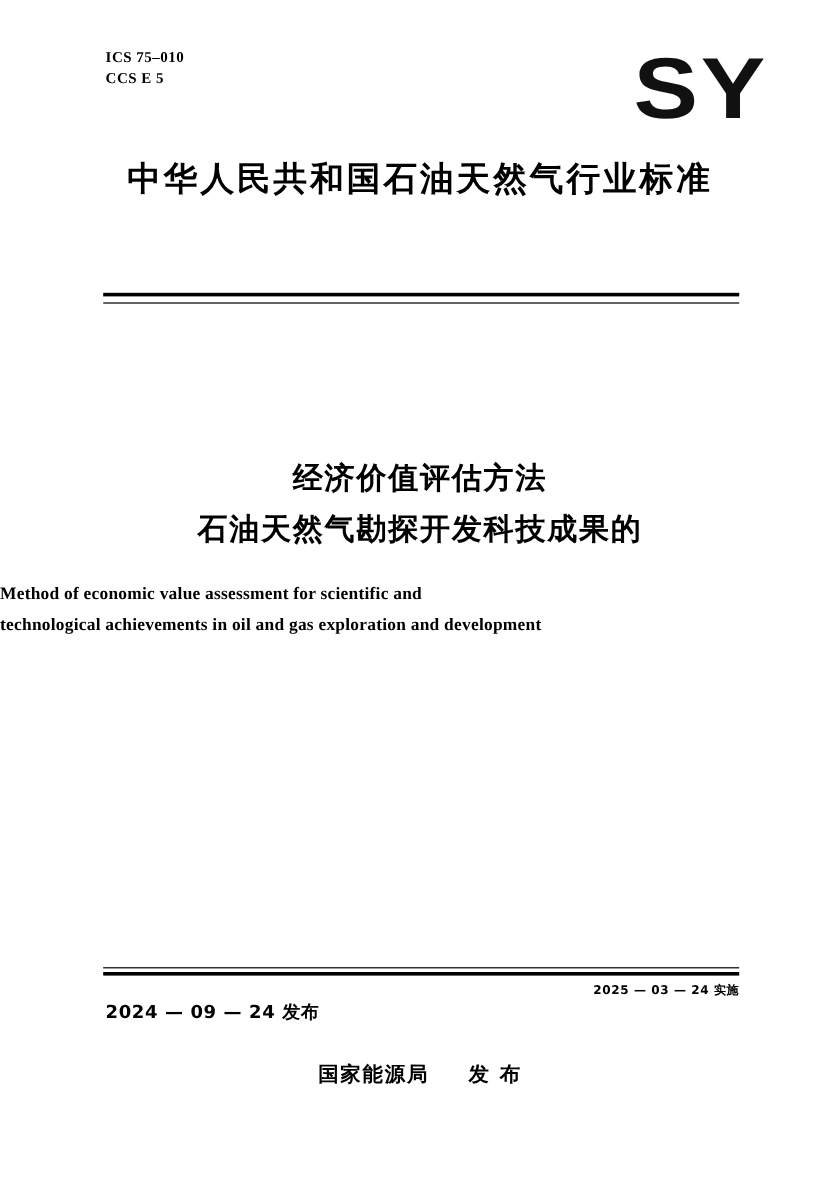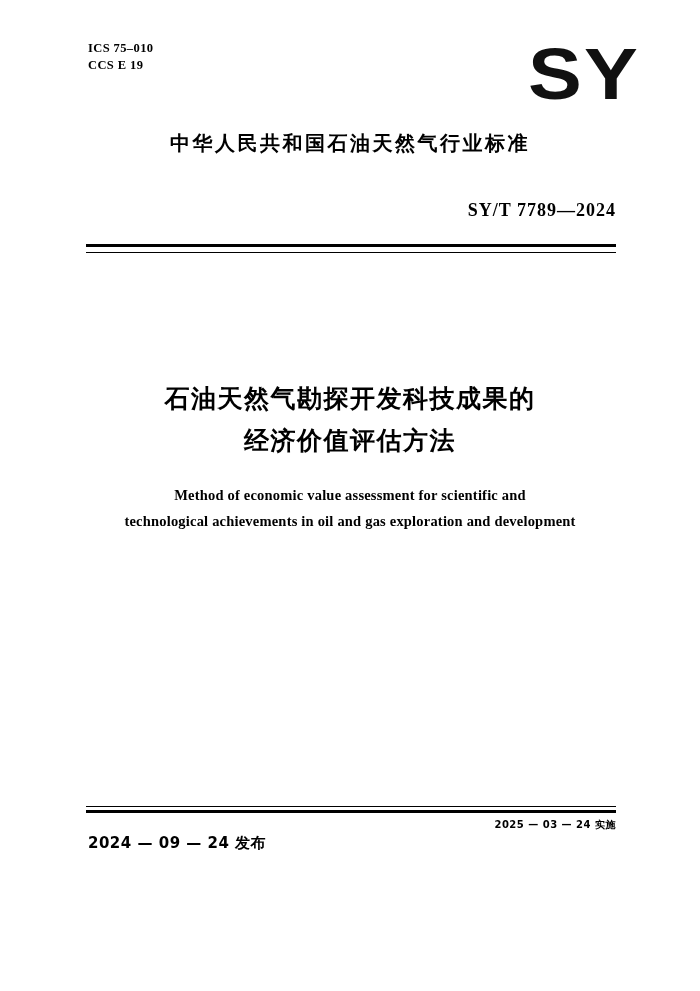--- a/index.html
+++ b/index.html
@@ -54,21 +54,21 @@
 
   
   .cn-standard-title {
     position: absolute;
     left: 0;
     right: 0;
     top: 130px;
     text-align: center;
     font-family: "DejaVu Sans", sans-serif;
     font-weight: bold;
-    font-size: 20px;
+    font-size: 28px;
     letter-spacing: 2.5px;
     color: #000;
     white-space: nowrap;
   }
 
   
   .std-number {
     position: absolute;
     right: 84px;
     top: 200px;
@@ -117,21 +117,20 @@
     letter-spacing: 1.5px;
     line-height: 42px;
     color: #000;
   }
   .doc-title div { white-space: nowrap; }
 
   .doc-title-en {
     position: absolute;
     left: 0; right: 0;
     top: 482px;
-    text-align: center;
     font-family: "Liberation Serif", serif;
     font-weight: bold;
     font-size: 14.5px;
     line-height: 26px;
     letter-spacing: 0.2px;
     color: #000;
   }
   .doc-title-en div { white-space: nowrap; }
 
   
@@ -171,42 +170,46 @@
   }
   .publisher .gap { display: inline-block; width: 18px; }
 </style>
 </head>
 <body>
 
 <div class="page">
 
   <div class="ics-block">
     <div>ICS 75–010</div>
-    <div>CCS E 19</div>
+    <div>CCS E 5</div>
   </div>
 
   <div class="sy-logo">SY</div>
 
   <div class="cn-standard-title">中华人民共和国石油天然气行业标准</div>
 
-  <div class="std-number">SY/T 7789—2024</div>
 
   <div class="rule rule-top"></div>
   <div class="rule rule-bottom"></div>
 
   <div class="doc-title">
+    <div>经济价值评估方法</div>
     <div>石油天然气勘探开发科技成果的</div>
-    <div>经济价值评估方法</div>
   </div>
 
   <div class="doc-title-en">
     <div>Method of economic value assessment for scientific and</div>
     <div>technological achievements in oil and gas exploration and development</div>
   </div>
 
   <div class="rule-footer"></div>
   <div class="rule-footer2"></div>
 
   <div class="date-issue">2024 — 09 — 24 发布</div>
   <div class="date-effective">2025 — 03 — 24 实施</div>
 
+  <div class="publisher">
+    <span>国家能源局</span>
+    <span class="gap"></span>
+    <span>发 布</span>
+  </div>
 
 </div>
 
 </body></html>

